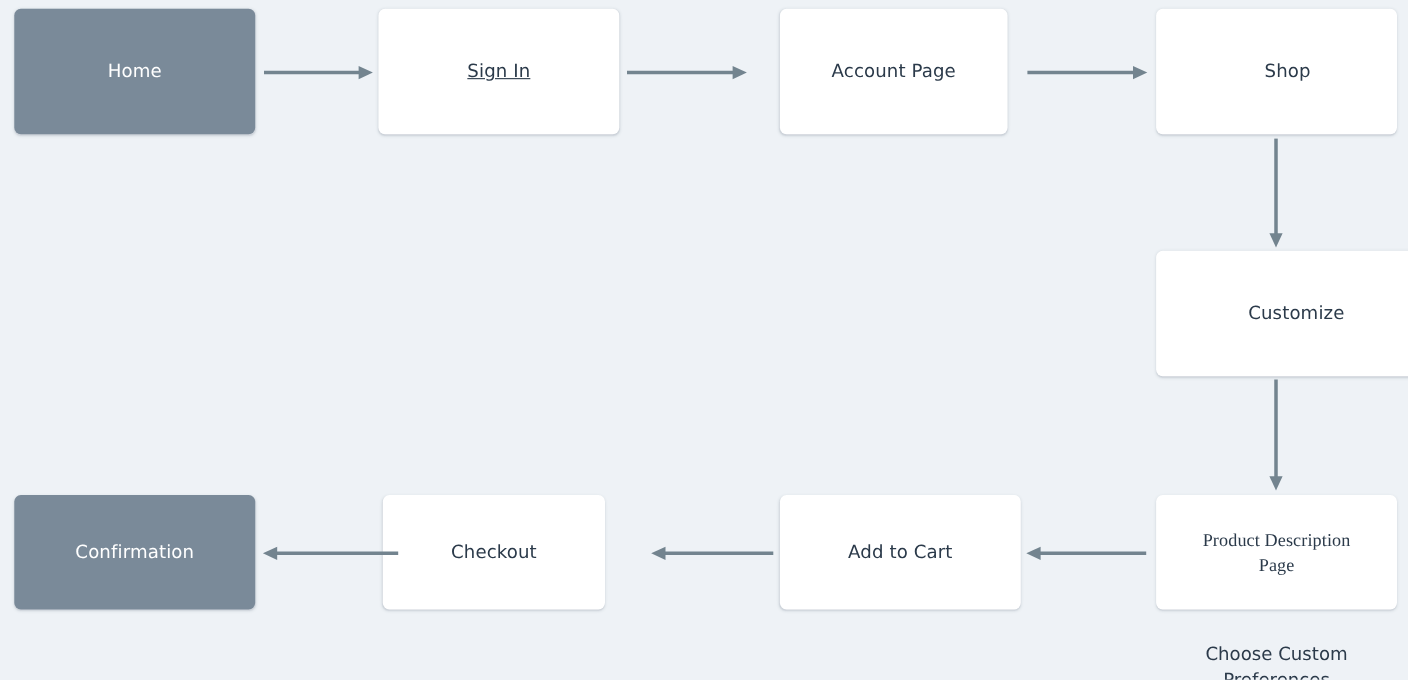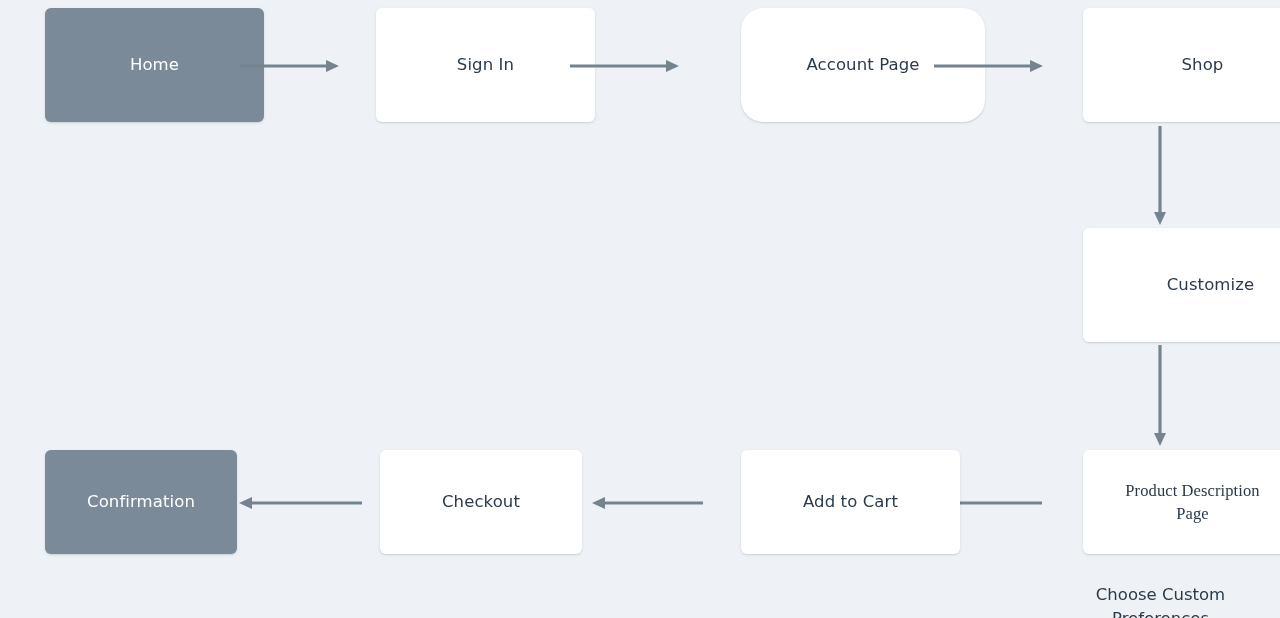--- a/index.html
+++ b/index.html
@@ -26,21 +26,20 @@
     display: flex;
     align-items: center;
     justify-content: center;
     text-align: center;
     border-radius: 6px;
     font-size: 16.5px;
     line-height: 1.42;
     letter-spacing: 0.1px;
     padding: 4px 12px;
     box-shadow: 0 1px 3px rgba(40, 60, 80, 0.13), 0 1px 1px rgba(40, 60, 80, 0.07);
-    margin-left: 32px;
   }
   .node-default {
     background: #ffffff;
     color: #2b3a4a;
   }
   .node-accent {
     background: #7a8a99;
     color: #ffffff;
   }
   .node-label {
@@ -80,30 +79,30 @@
 
   <div class="node node-accent" style="left:13px; top:8px; width:219px; height:114px;">
     <span class="node-label">Home</span>
   </div>
 
   <svg class="connector" style="left:240px; top:58px;" width="100" height="16" viewBox="0 0 100 16">
     <line x1="0" y1="8" x2="88" y2="8"></line>
     <polygon points="86,2 99,8 86,14"></polygon>
   </svg>
 
-  <div class="node node-default" style="left:344px; top:8px; width:219px; height:114px;">
+  <div class="node node-default" style="left:344px; top:8px; width:219px; height:114px;text-decoration:underline;">
     <span class="node-label">Sign In</span>
   </div>
 
   <svg class="connector" style="left:570px; top:58px;" width="110" height="16" viewBox="0 0 110 16">
     <line x1="0" y1="8" x2="98" y2="8"></line>
     <polygon points="96,2 109,8 96,14"></polygon>
   </svg>
 
-  <div class="node node-default" style="left:709px; top:8px; width:244px; height:114px;border-radius:22px;">
+  <div class="node node-default" style="left:709px; top:8px; width:207px; height:114px;">
     <span class="node-label">Account Page</span>
   </div>
 
   <svg class="connector" style="left:934px; top:58px;" width="110" height="16" viewBox="0 0 110 16">
     <line x1="0" y1="8" x2="98" y2="8"></line>
     <polygon points="96,2 109,8 96,14"></polygon>
   </svg>
 
   <div class="node node-default" style="left:1051px; top:8px; width:219px; height:114px;padding-left:32px;">
     <span class="node-label">Shop</span>
@@ -149,17 +148,17 @@
 
   <div class="node node-default" style="left:348px; top:450px; width:202px; height:104px;">
     <span class="node-label">Checkout</span>
   </div>
 
   <svg class="connector" style="left:238px; top:495px;" width="124" height="16" viewBox="0 0 124 16">
     <line x1="13" y1="8" x2="124" y2="8"></line>
     <polygon points="14,2 1,8 14,14"></polygon>
   </svg>
 
-  <div class="node node-accent" style="left:13px; top:450px; width:192px; height:104px;">
+  <div class="node node-accent" style="left:13px; top:450px; width:219px; height:104px;">
     <span class="node-label">Confirmation</span>
   </div>
 
 </div>
 
 </body></html>

